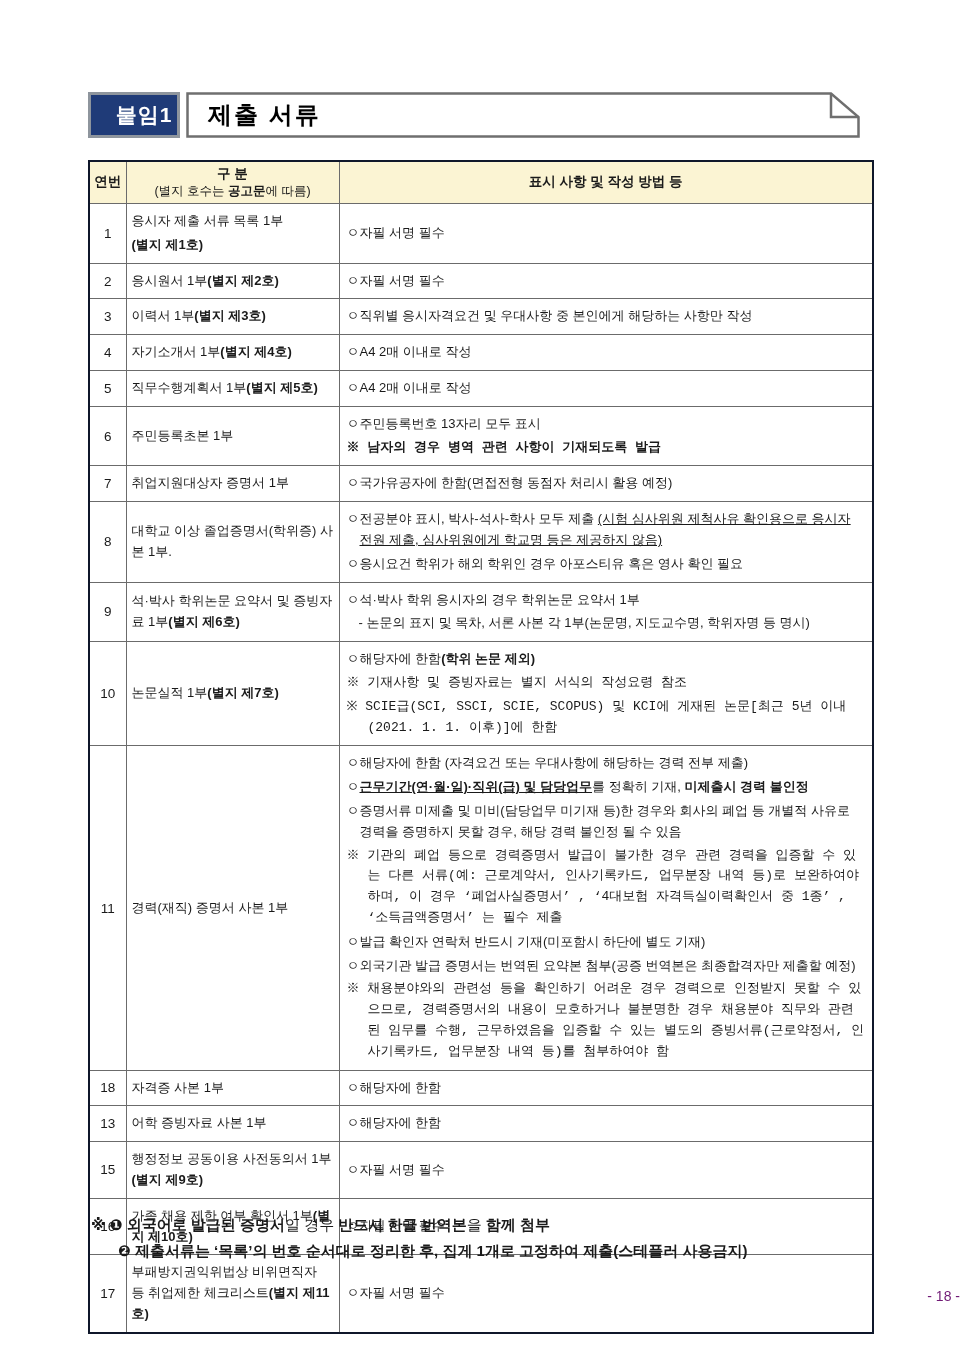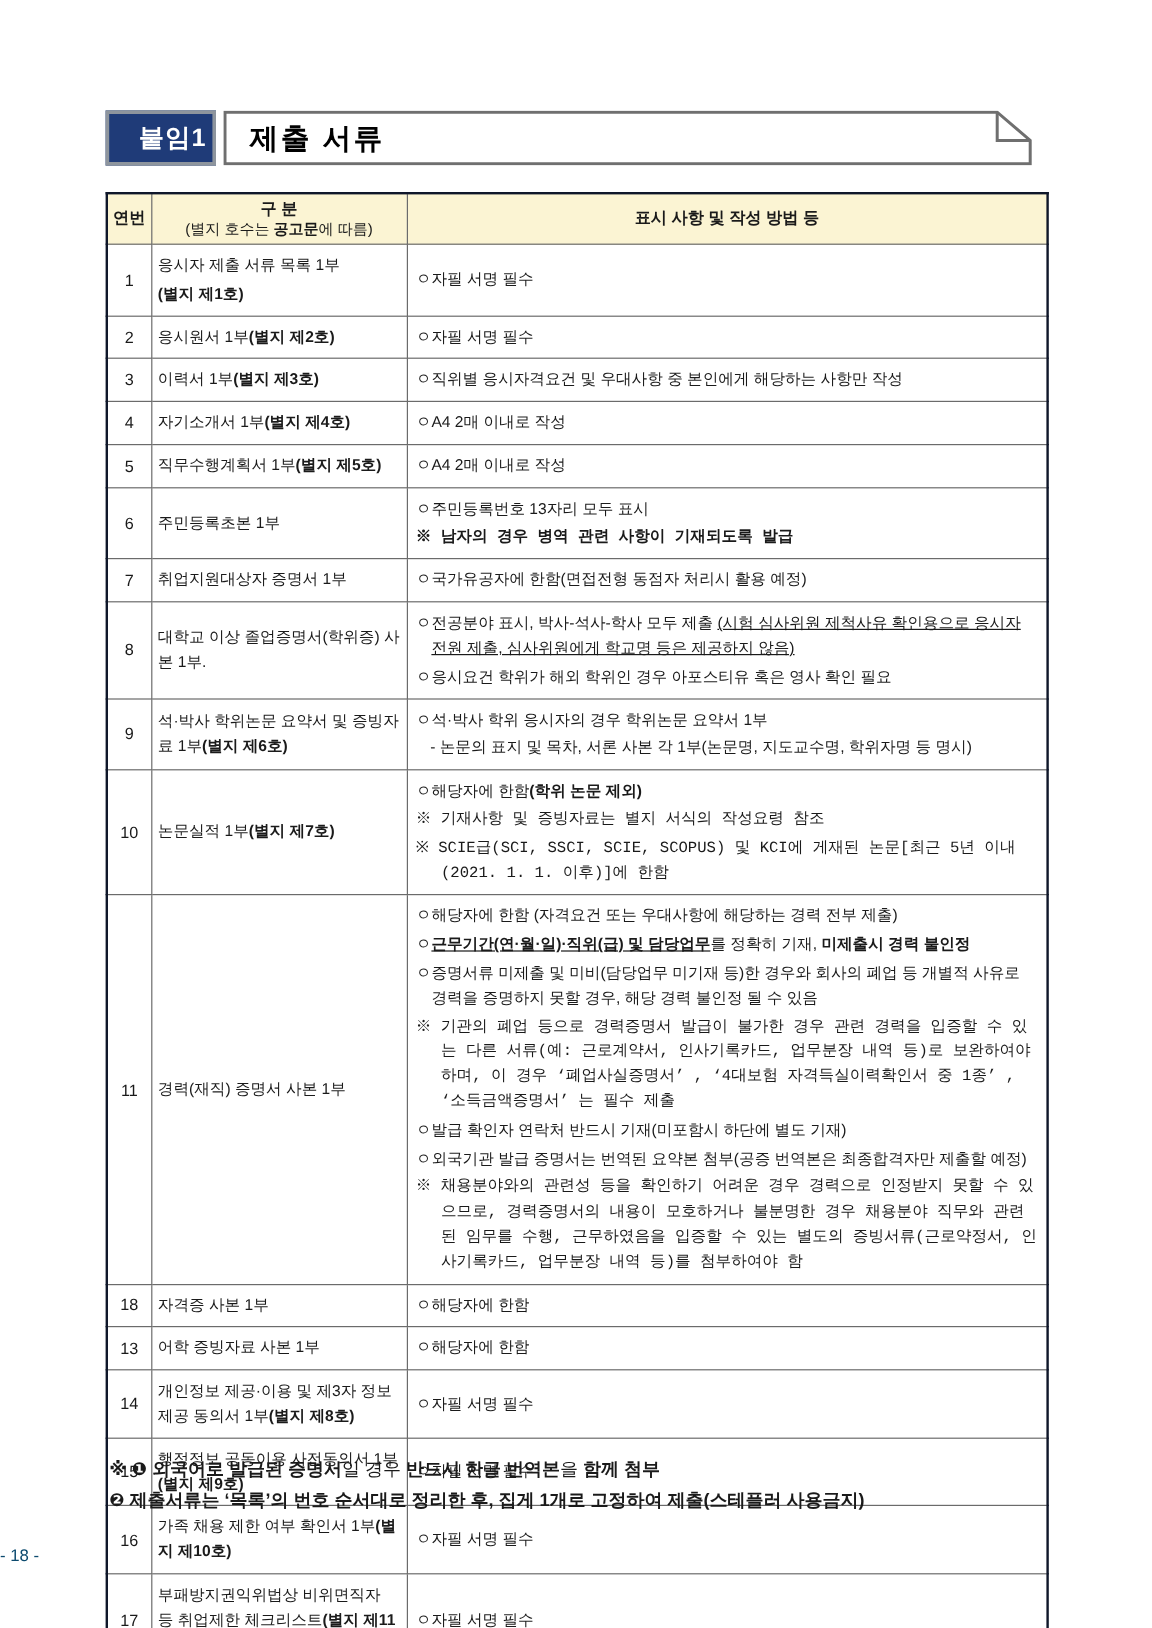--- a/index.html
+++ b/index.html
@@ -48,25 +48,25 @@
   td.notes-cell{font-size:13px;padding:4px 7px;line-height:1.6;}
   .doc-cell div{margin:3px 0;}
   .notes-cell .para{margin:3px 0;}
   .note-o{padding-left:13px;text-indent:-13px;}
   .note-d{padding-left:21px;text-indent:-9px;}
   .note-s{padding-left:21px;text-indent:-21px;font-family:Liberation Mono, monospace;}
 
   
   .footnotes{position:absolute;left:91px;top:1212px;width:800px;font-size:15px;line-height:1.75;}
   .fn{white-space:nowrap;}
-  .fn-indent{}
+  .fn-indent{margin-left:27px;}
 
   .page-number{
-    position:absolute;left:0;top:1288px;width:960px;text-align:left;
-    font-size:14px;color:#0c4a6e;
+    position:absolute;left:0;top:1288px;width:960px;text-align:right;
+    font-size:14px;color:#701a75;
   }
 </style>
 </head>
 <body>
 
 <div class="attach-header">
   <div class="attach-badge">붙임1</div>
   <div class="title-box">
     <svg width="676" height="46" viewBox="0 0 676 46">
       <path d="M1.5,1.5 L645,1.5 L672.5,25 L672.5,44.5 L1.5,44.5 Z" fill="#ffffff" stroke="#6f6f6f" stroke-width="2.5"></path>
@@ -216,29 +216,20 @@
       <tr>
         <td class="no-cell">13</td>
         <td class="doc-cell">
           <div><span>어학 증빙자료 사본 1부</span></div>
         </td>
         <td class="notes-cell">
           <div class="para note-o"><span>ㅇ해당자에 한함</span></div>
         </td>
       </tr>
       <tr>
-        <td class="no-cell">14</td>
-        <td class="doc-cell">
-          <div><span>개인정보 제공·이용 및 제3자 정보제공 동의서 1부</span><span class="b">(별지 제8호)</span></div>
-        </td>
-        <td class="notes-cell">
-          <div class="para note-o"><span>ㅇ자필 서명 필수</span></div>
-        </td>
-      </tr>
-      <tr>
         <td class="no-cell">15</td>
         <td class="doc-cell">
           <div><span>행정정보 공동이용 사전동의서 1부</span><span class="b">(별지 제9호)</span></div>
         </td>
         <td class="notes-cell">
           <div class="para note-o"><span>ㅇ자필 서명 필수</span></div>
         </td>
       </tr>
       <tr>
         <td class="no-cell">16</td>

